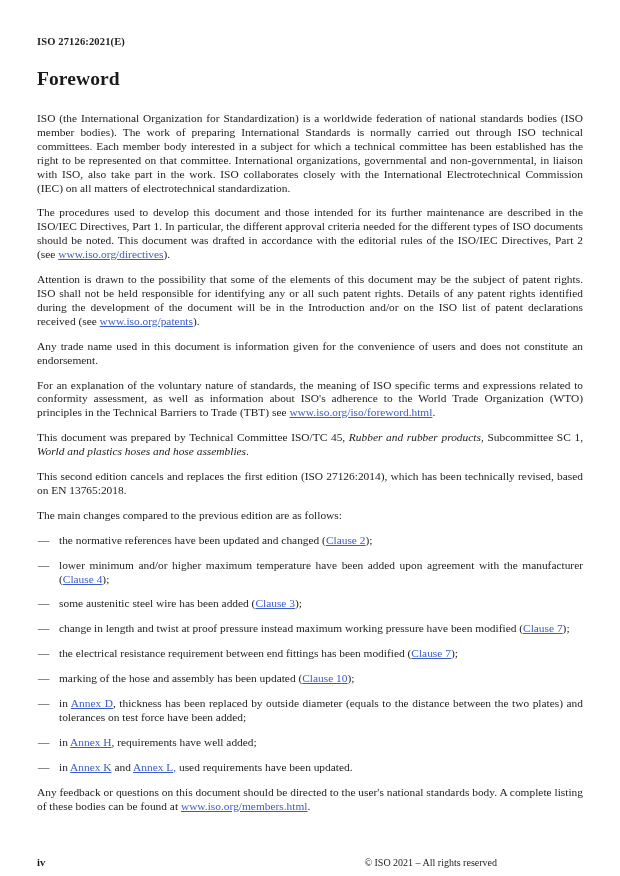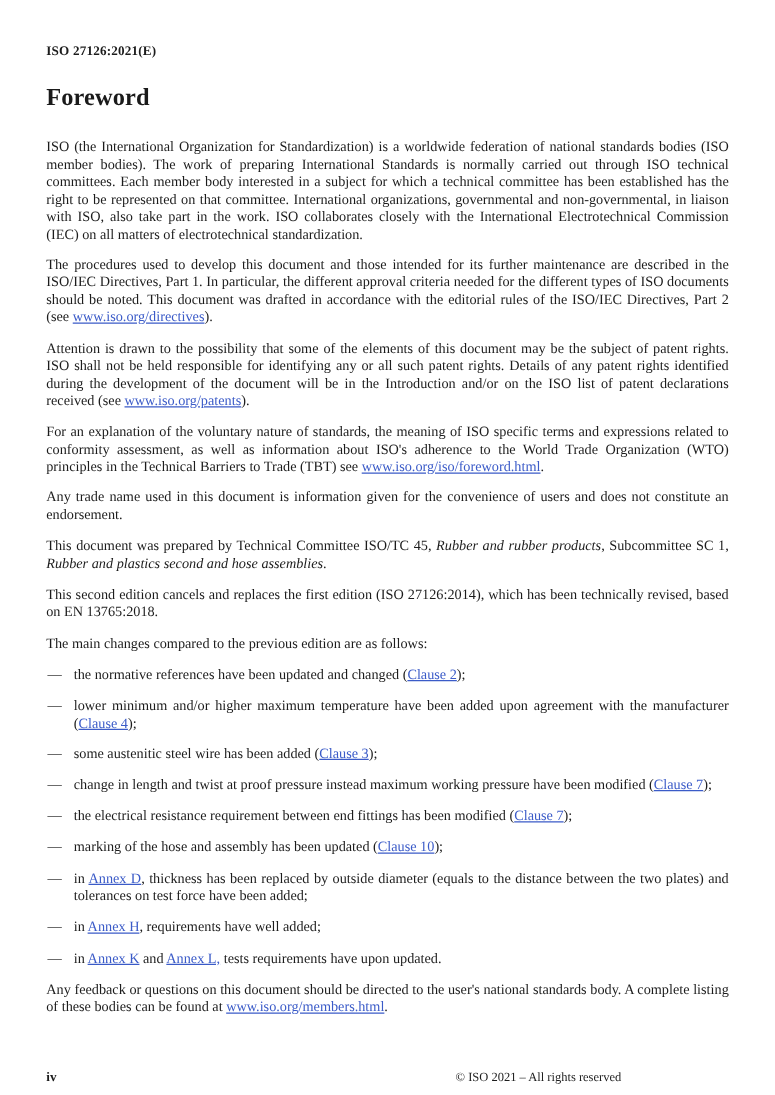--- a/index.html
+++ b/index.html
@@ -116,25 +116,25 @@
   <div class="content">
 
     <h1 class="foreword">Foreword</h1>
 
     <p class="para">ISO (the International Organization for Standardization) is a worldwide federation of national standards bodies (ISO member bodies). The work of preparing International Standards is normally carried out through ISO technical committees. Each member body interested in a subject for which a technical committee has been established has the right to be represented on that committee. International organizations, governmental and non-governmental, in liaison with ISO, also take part in the work. ISO collaborates closely with the International Electrotechnical Commission (IEC) on all matters of electrotechnical standardization.</p>
 
     <p class="para"><span>The procedures used to develop this document and those intended for its further maintenance are described in the ISO/IEC Directives, Part 1. In particular, the different approval criteria needed for the different types of ISO documents should be noted. This document was drafted in accordance with the editorial rules of the ISO/IEC Directives, Part 2 (see </span><a class="link" href="#">www.iso.org/directives</a><span>).</span></p>
 
     <p class="para"><span>Attention is drawn to the possibility that some of the elements of this document may be the subject of patent rights. ISO shall not be held responsible for identifying any or all such patent rights. Details of any patent rights identified during the development of the document will be in the Introduction and/or on the ISO list of patent declarations received (see </span><a class="link" href="#">www.iso.org/patents</a><span>).</span></p>
 
+    <p class="para">Any trade name used in this document is information given for the convenience of users and does not constitute an endorsement.</p>
+
     <p class="para"><span>For an explanation of the voluntary nature of standards, the meaning of ISO specific terms and expressions related to conformity assessment, as well as information about ISO's adherence to the World Trade Organization (WTO) principles in the Technical Barriers to Trade (TBT) see </span><a class="link" href="#">www.iso.org/iso/foreword.html</a><span>.</span></p>
 
-    <p class="para">Any trade name used in this document is information given for the convenience of users and does not constitute an endorsement.</p>
-
-    <p class="para"><span>This document was prepared by Technical Committee ISO/TC 45, </span><span class="ital">Rubber and rubber products</span><span>, Subcommittee SC 1, </span><span class="ital">Rubber and plastics second and hose assemblies</span><span>.</span></p>
+    <p class="para"><span>This document was prepared by Technical Committee ISO/TC 45, </span><span class="ital">Rubber and rubber products</span><span>, Subcommittee SC 1, </span><span class="ital">World and plastics hoses and hose assemblies</span><span>.</span></p>
 
     <p class="para">This second edition cancels and replaces the first edition (ISO 27126:2014), which has been technically revised, based on EN 13765:2018.</p>
 
     <p class="para">The main changes compared to the previous edition are as follows:</p>
 
     <div class="list-wrap">
       <ul class="changes">
         <li><span class="dash">—</span><span>the normative references have been updated and changed (</span><a class="link" href="#">Clause 2</a><span>);</span></li>
 
         <li><span class="dash">—</span><span>lower minimum and/or higher maximum temperature have been added upon agreement with the manufacturer (</span><a class="link" href="#">Clause 4</a><span>);</span></li>
@@ -144,21 +144,21 @@
         <li><span class="dash">—</span><span>change in length and twist at proof pressure instead maximum working pressure have been modified (</span><a class="link" href="#">Clause 7</a><span>);</span></li>
 
         <li><span class="dash">—</span><span>the electrical resistance requirement between end fittings has been modified (</span><a class="link" href="#">Clause 7</a><span>);</span></li>
 
         <li><span class="dash">—</span><span>marking of the hose and assembly has been updated (</span><a class="link" href="#">Clause 10</a><span>);</span></li>
 
         <li><span class="dash">—</span><span>in </span><a class="link" href="#">Annex D</a><span>, thickness has been replaced by outside diameter (equals to the distance between the two plates) and tolerances on test force have been added;</span></li>
 
         <li><span class="dash">—</span><span>in </span><a class="link" href="#">Annex H</a><span>, requirements have well added;</span></li>
 
-        <li><span class="dash">—</span><span>in </span><a class="link" href="#">Annex K</a><span> and </span><a class="link" href="#">Annex L,</a><span> tests requirements have upon updated.</span></li>
+        <li><span class="dash">—</span><span>in </span><a class="link" href="#">Annex K</a><span> and </span><a class="link" href="#">Annex L,</a><span> used requirements have been updated.</span></li>
       </ul>
     </div>
 
     <p class="para"><span>Any feedback or questions on this document should be directed to the user's national standards body. A complete listing of these bodies can be found at </span><a class="link" href="#">www.iso.org/members.html</a><span>.</span></p>
 
   </div>
 
   <div class="footer">
     <span class="pageno">iv</span>
     <span class="copy">© ISO 2021 – All rights reserved</span>

